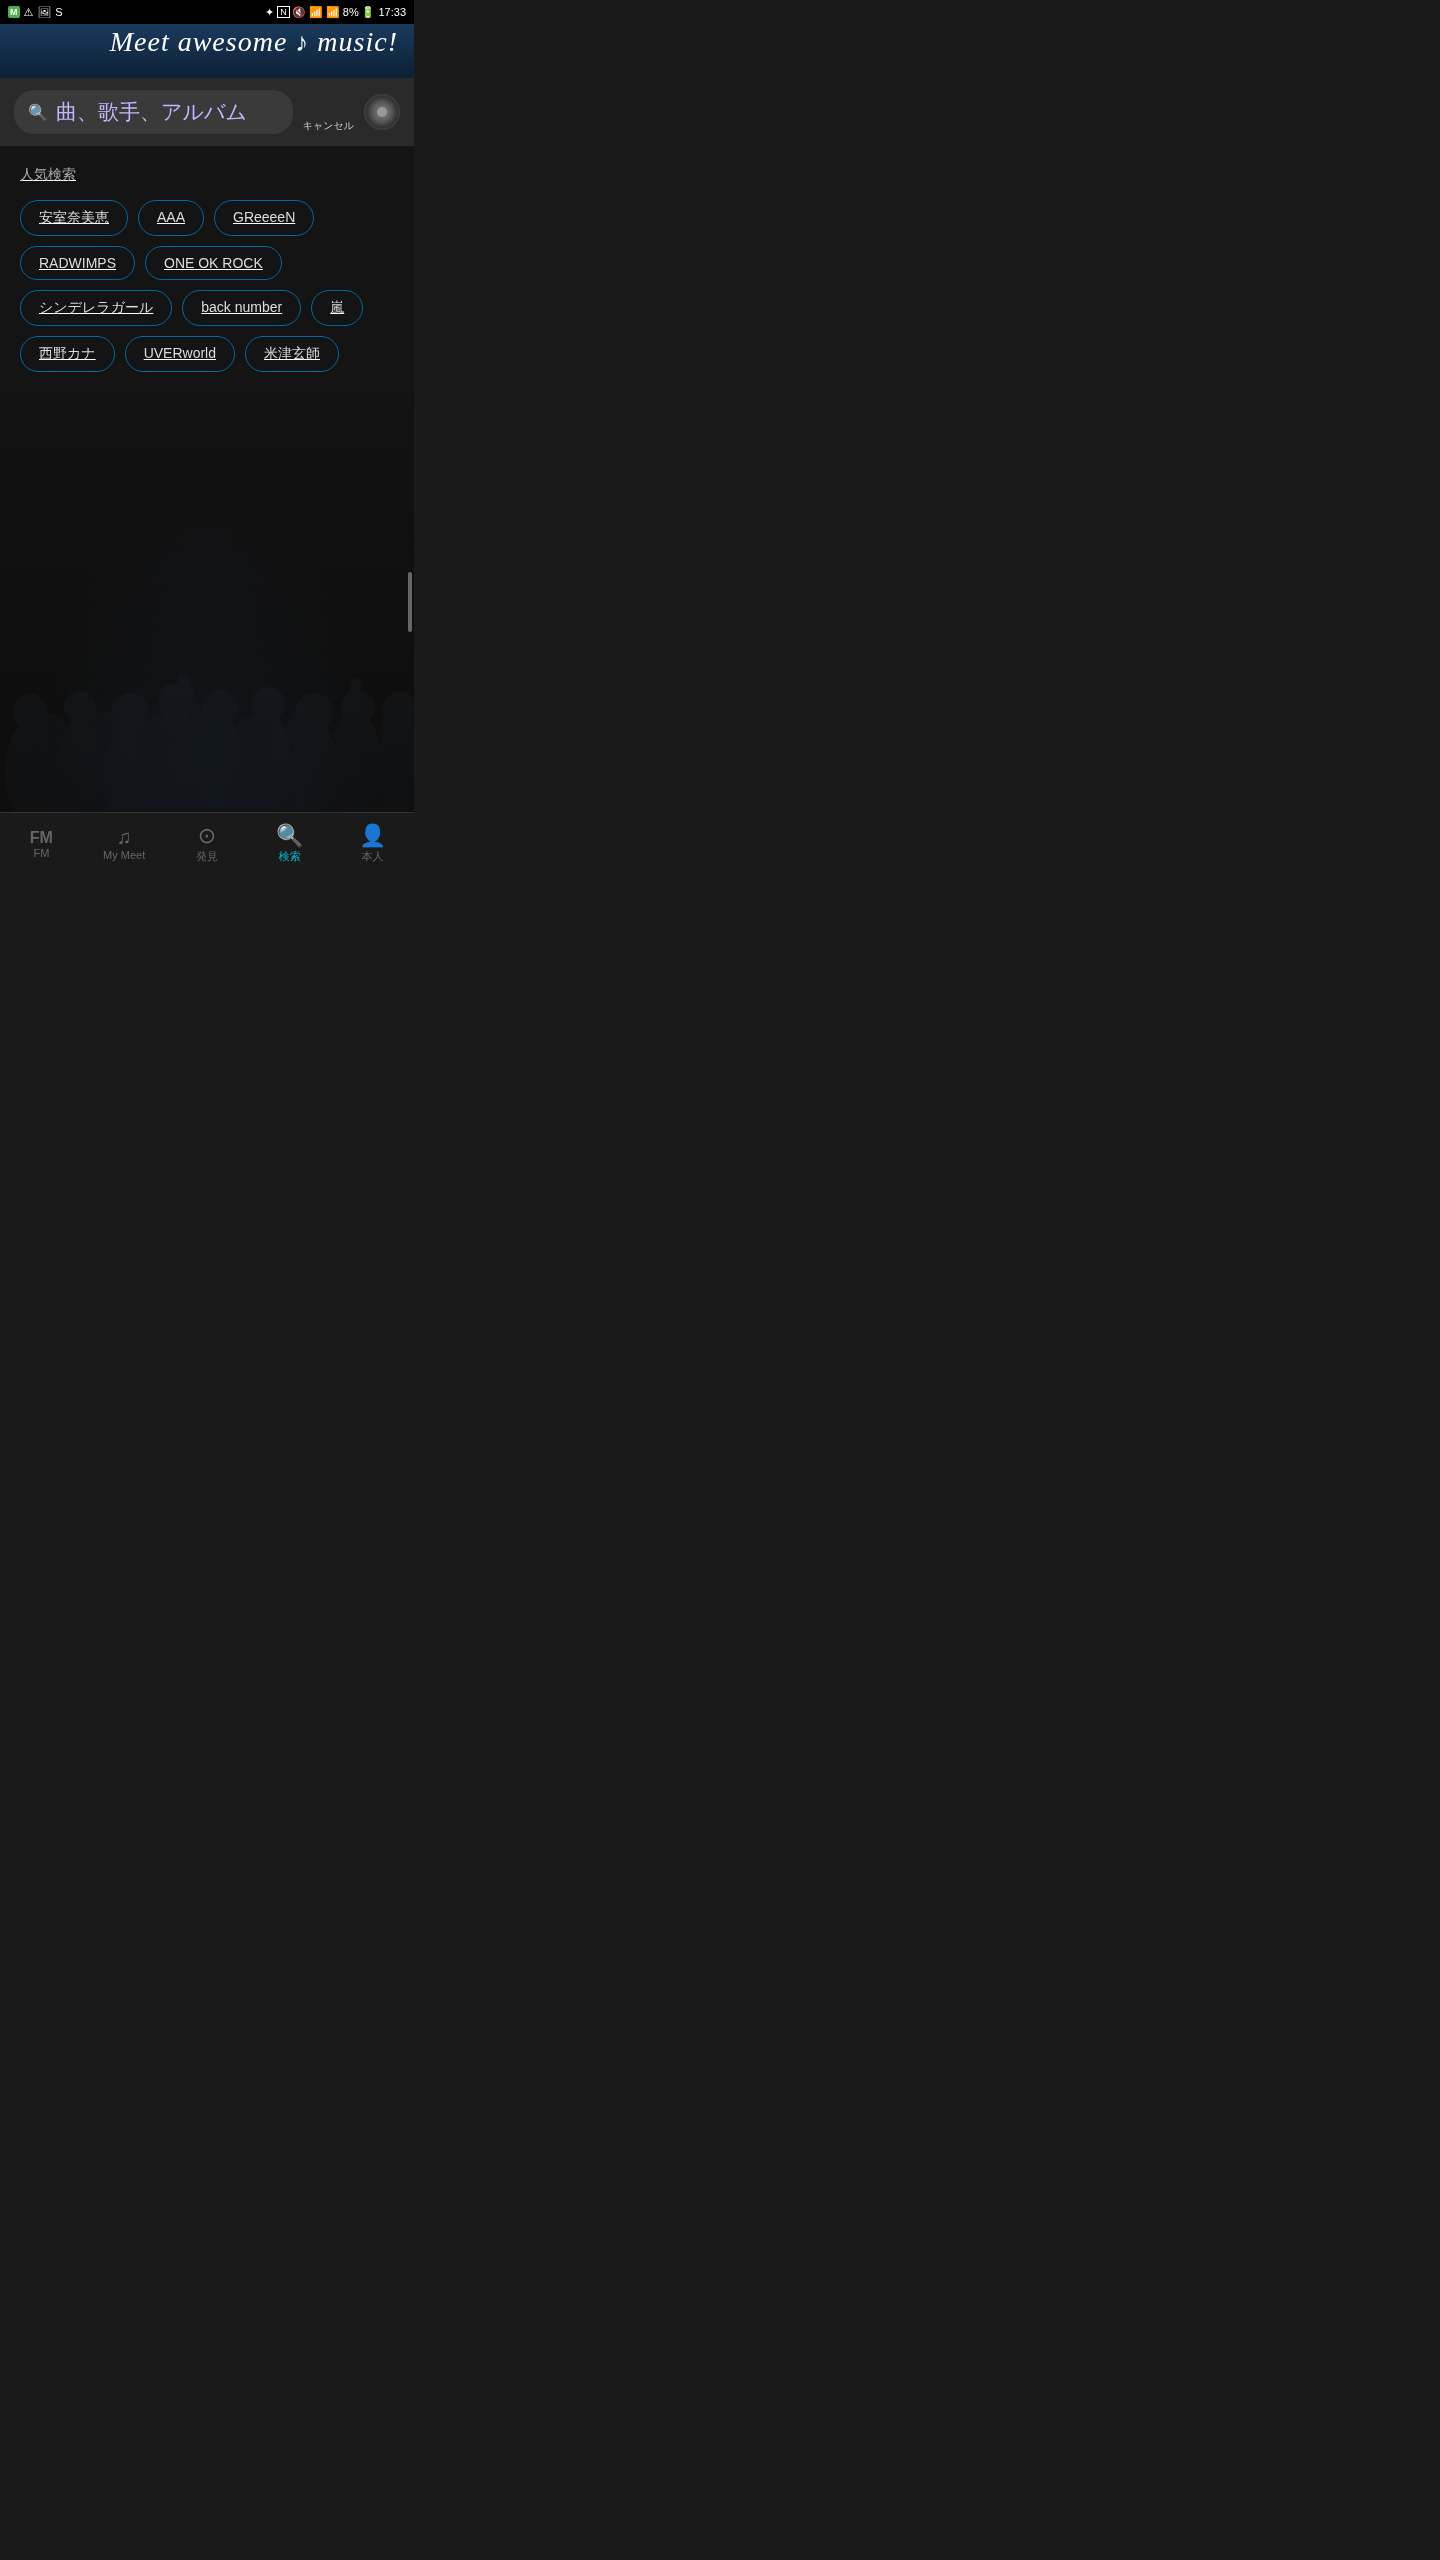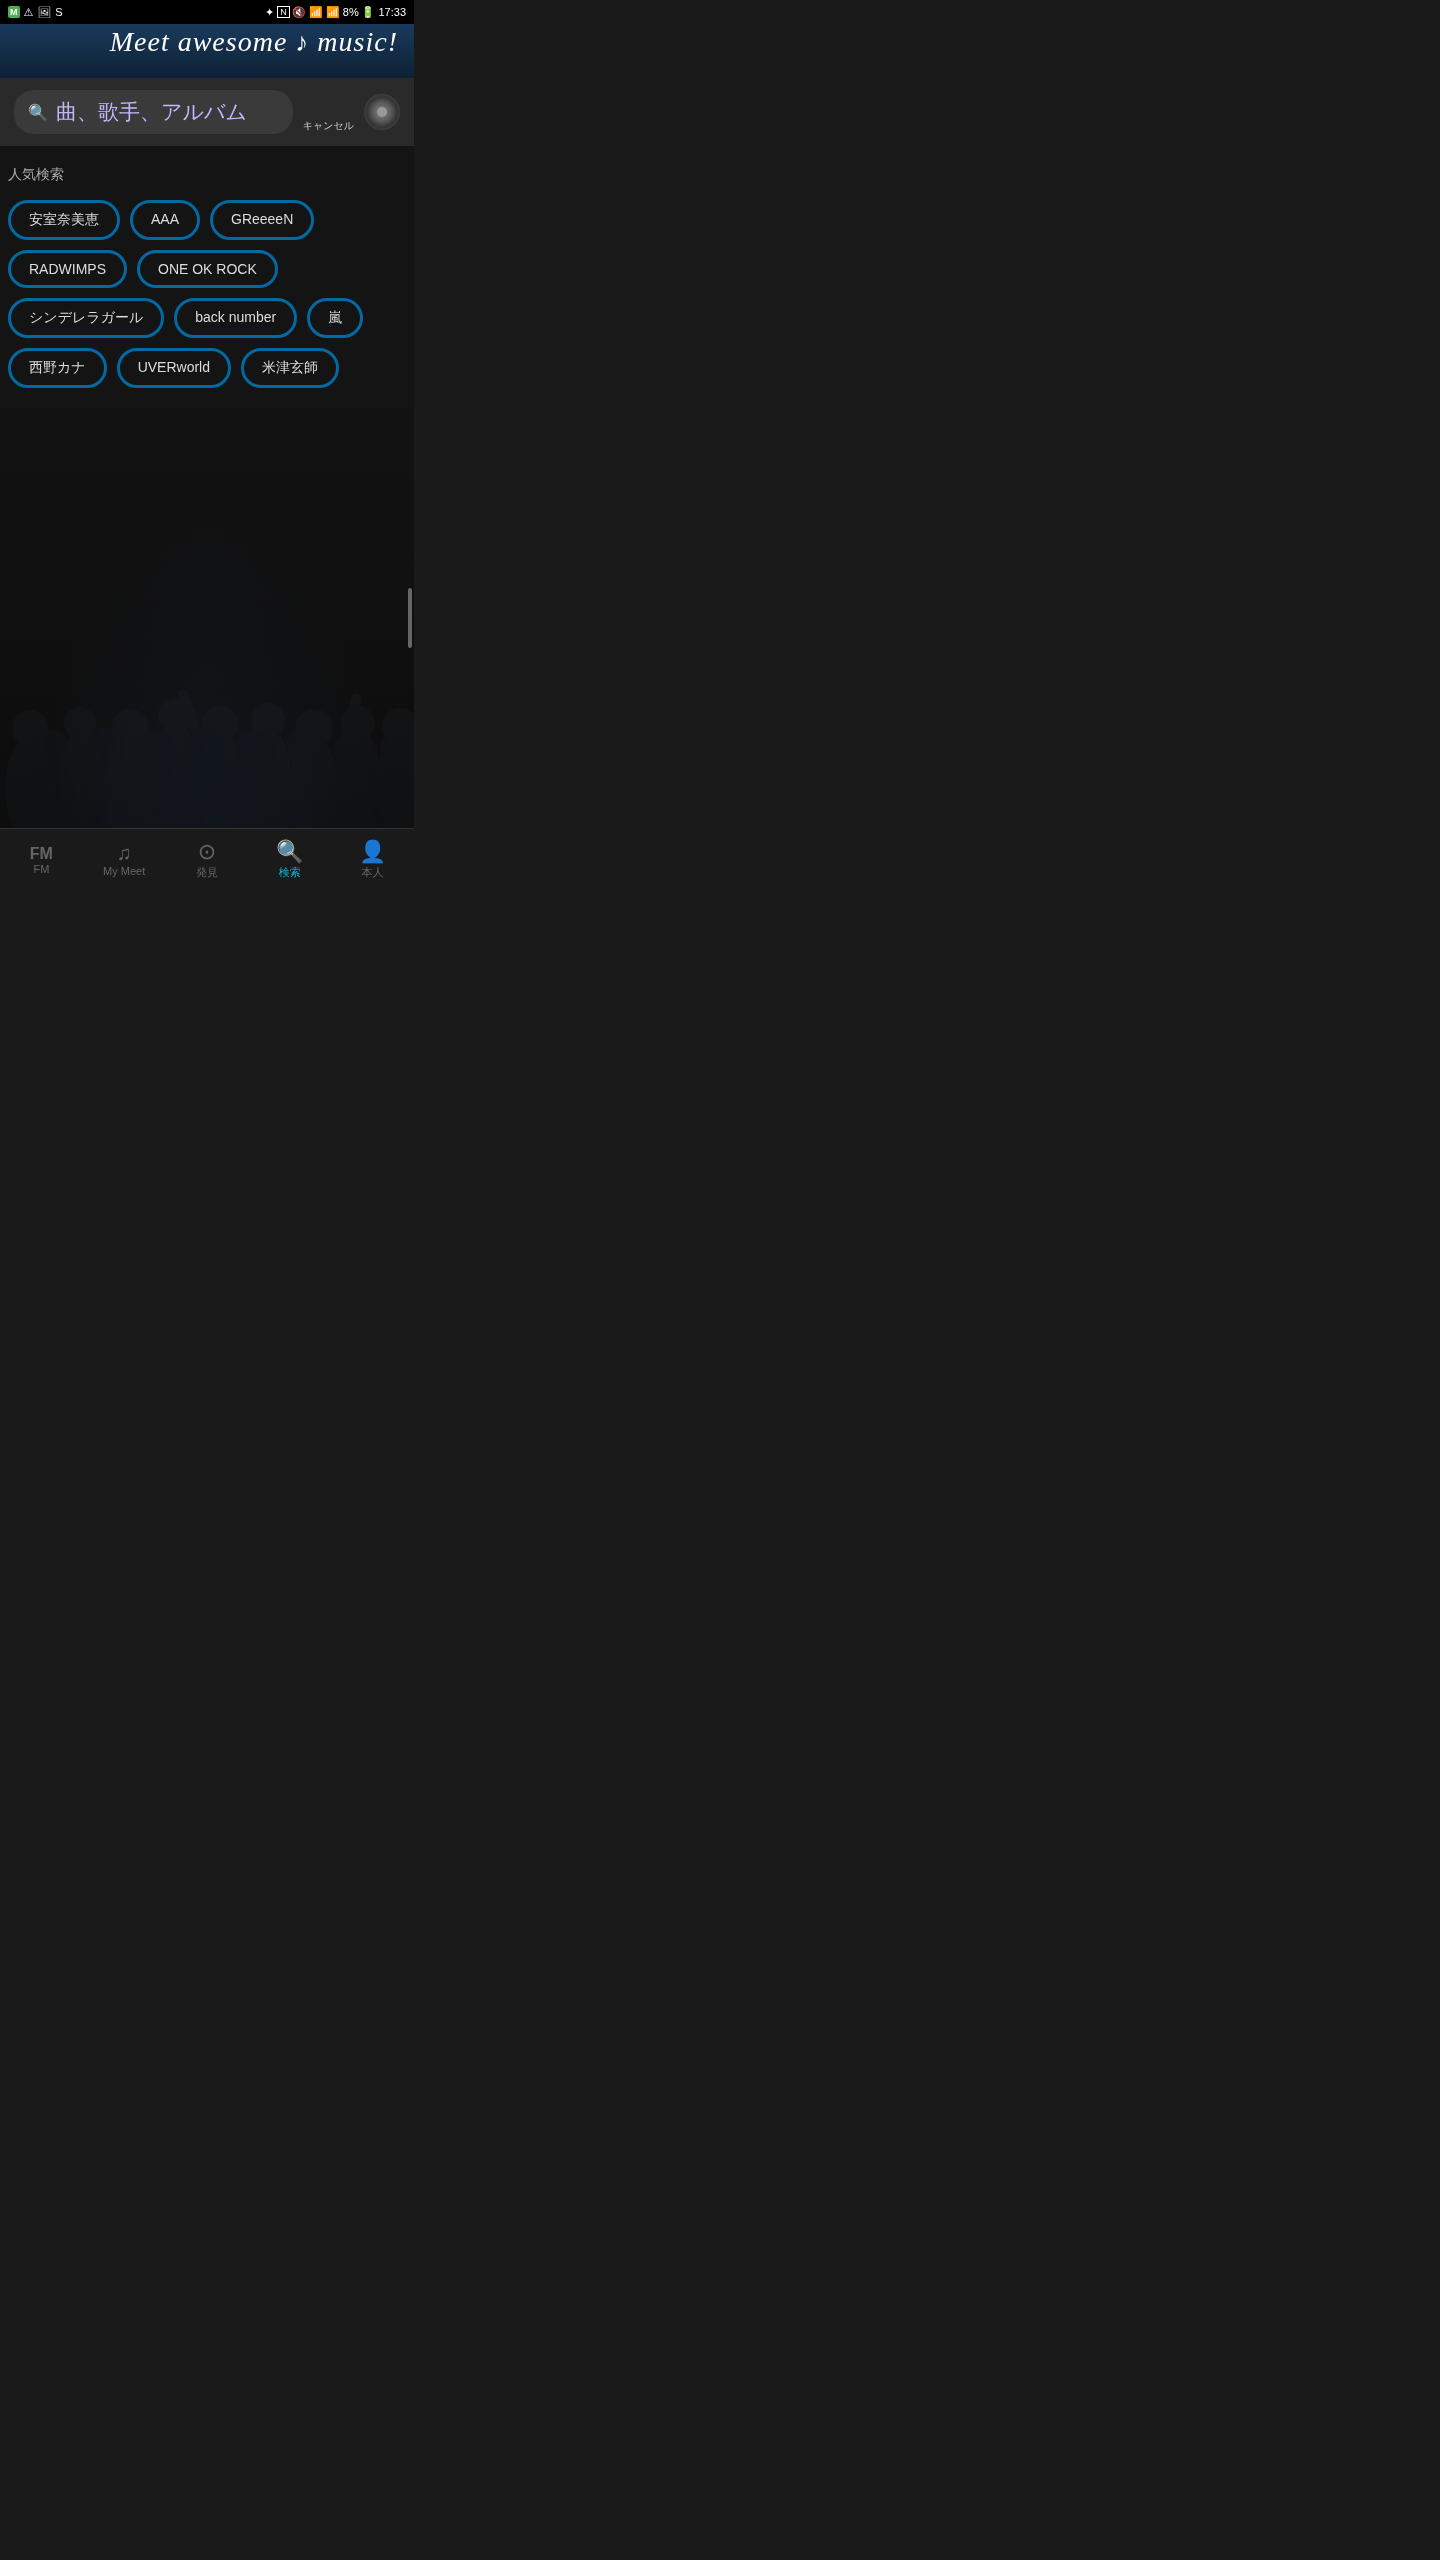--- a/index.html
+++ b/index.html
@@ -121,38 +121,39 @@
 
     .disc-inner {
       width: 10px;
       height: 10px;
       border-radius: 50%;
       background: #999;
     }
 
     
     .popular-section {
-      padding: 20px 8px;
+      padding: 20px 20px;
       background: rgba(20,20,20,0.85);
+      text-decoration: underline;
     }
 
     .popular-title {
       color: #aaa;
       font-size: 14px;
       margin-bottom: 16px;
     }
 
     .tags-container {
       display: flex;
       flex-wrap: wrap;
       gap: 10px;
     }
 
     .tag {
-      border: 3px solid #0369a1;
+      border: 1px solid #0369a1;
       border-radius: 20px;
       padding: 8px 18px;
       font-size: 14px;
       color: #ddd;
       cursor: pointer;
       background: transparent;
       white-space: nowrap;
     }
 
     

